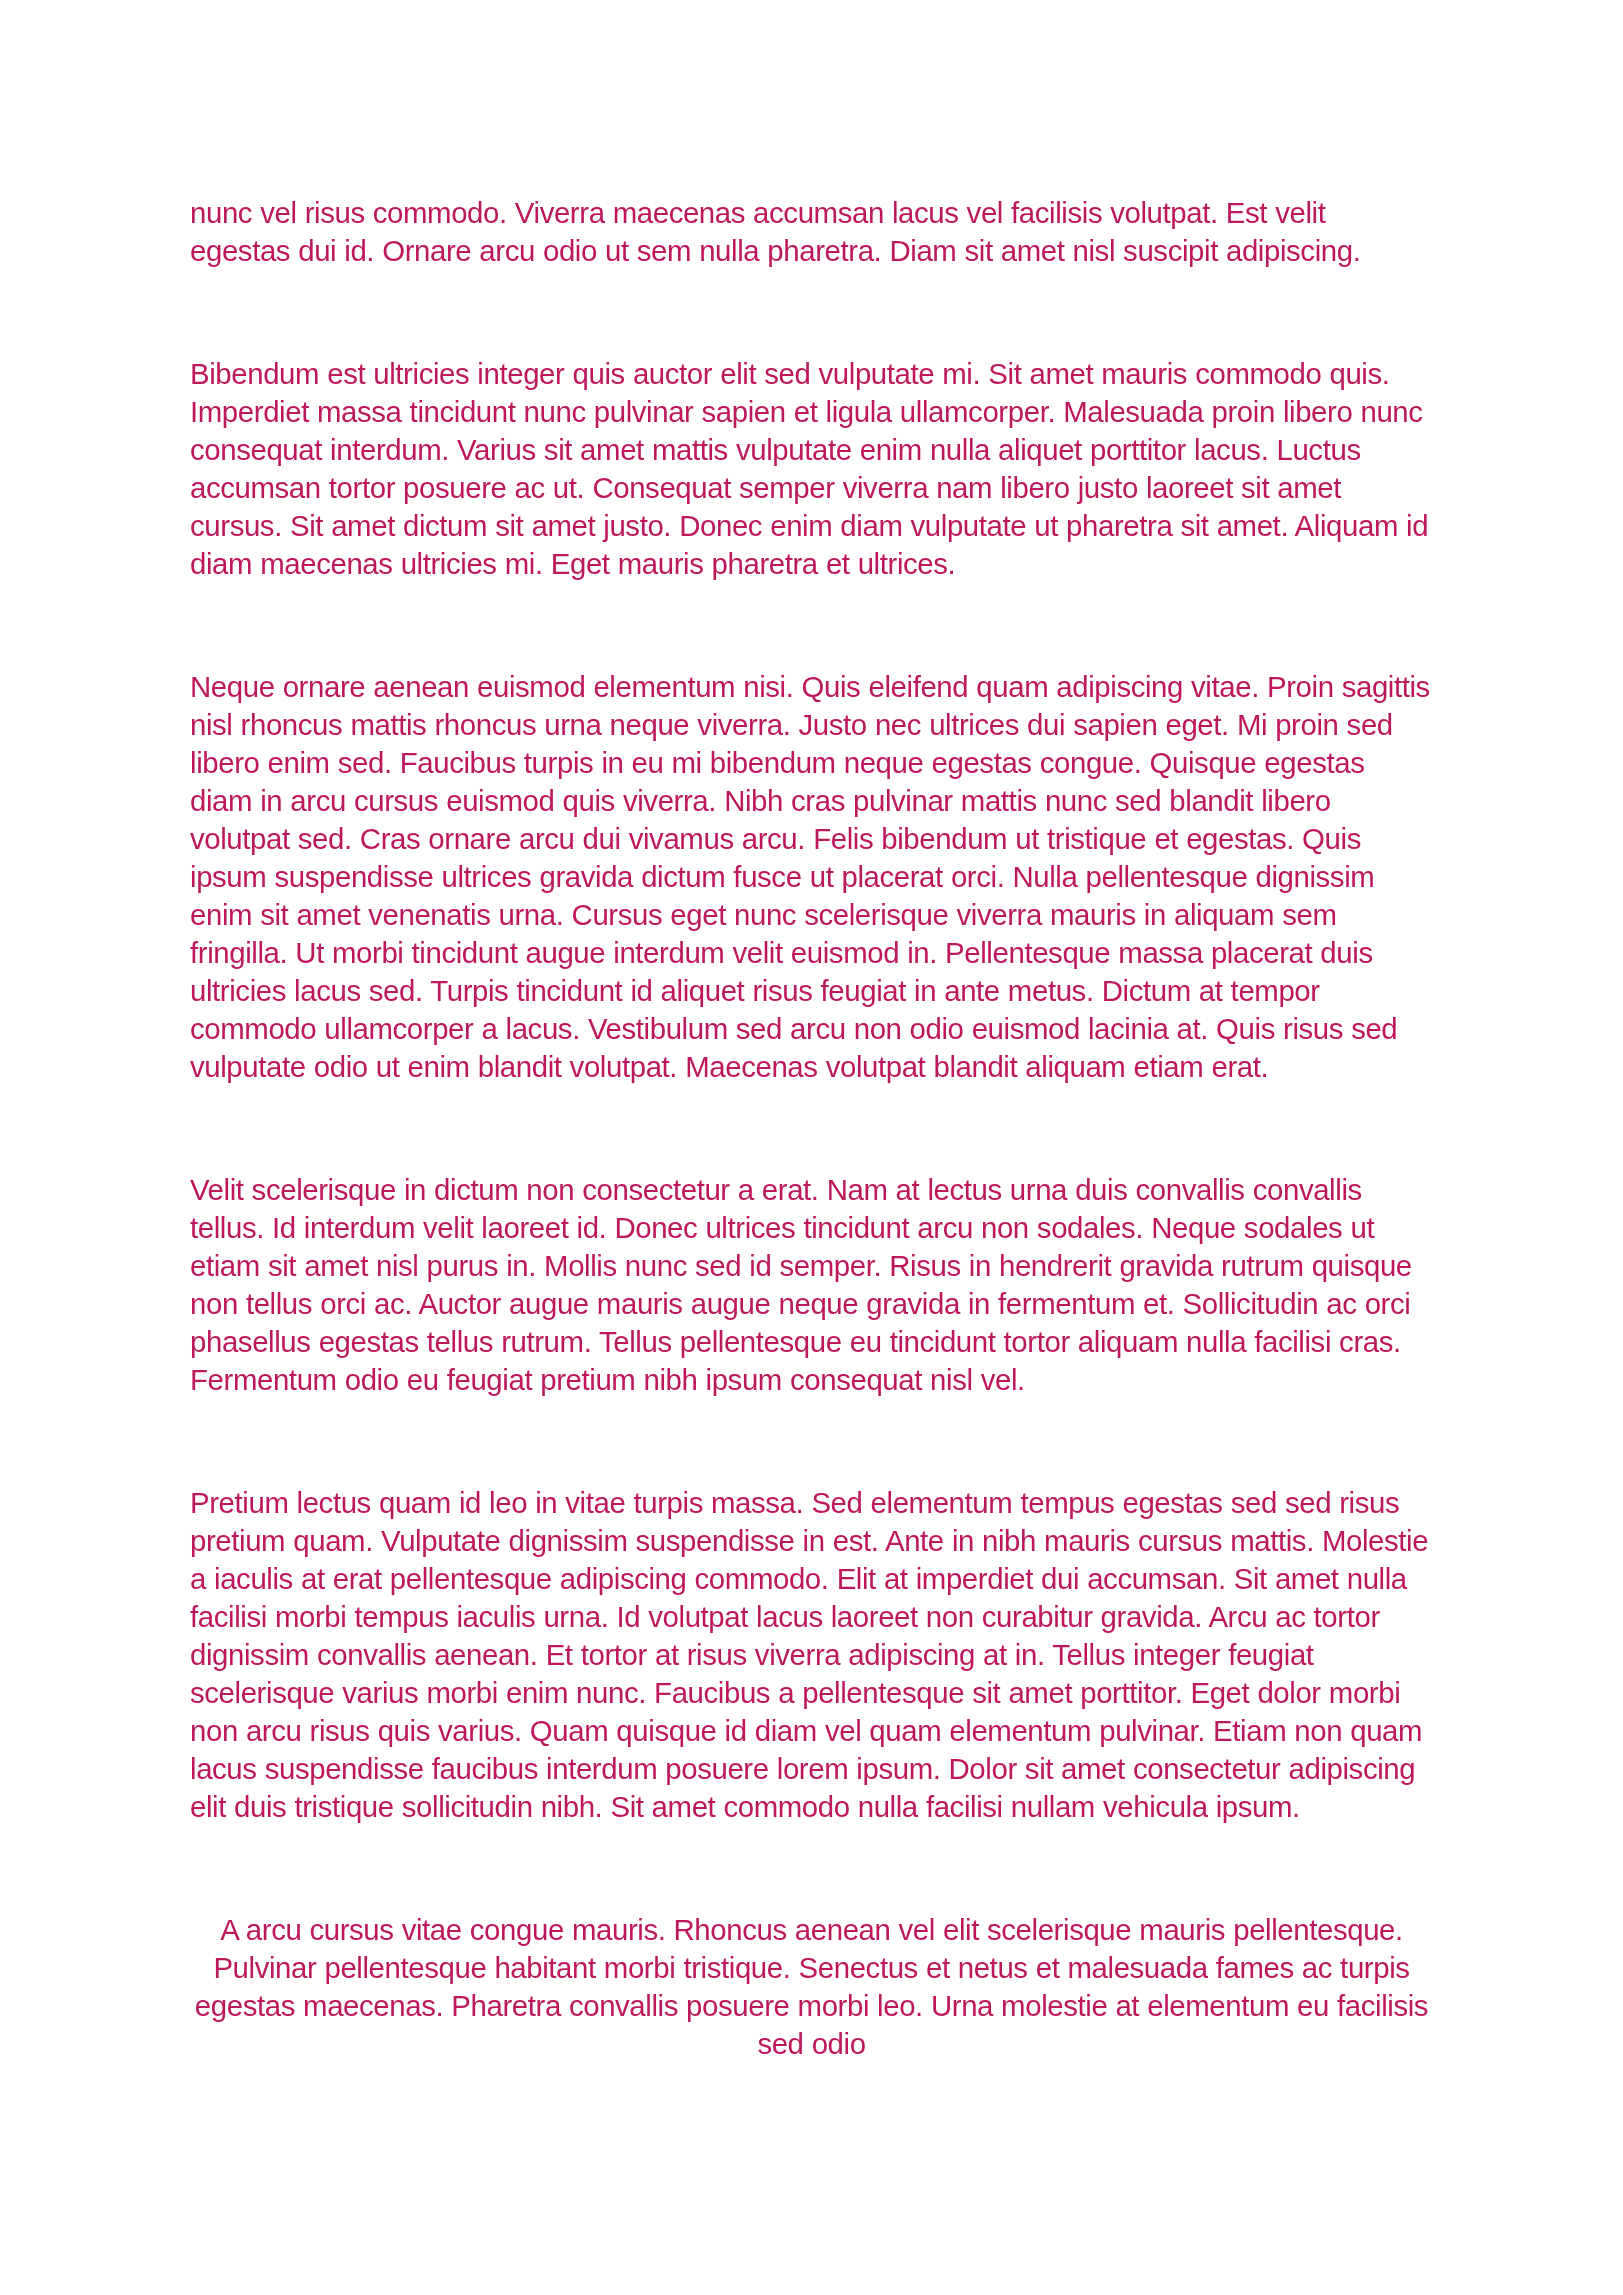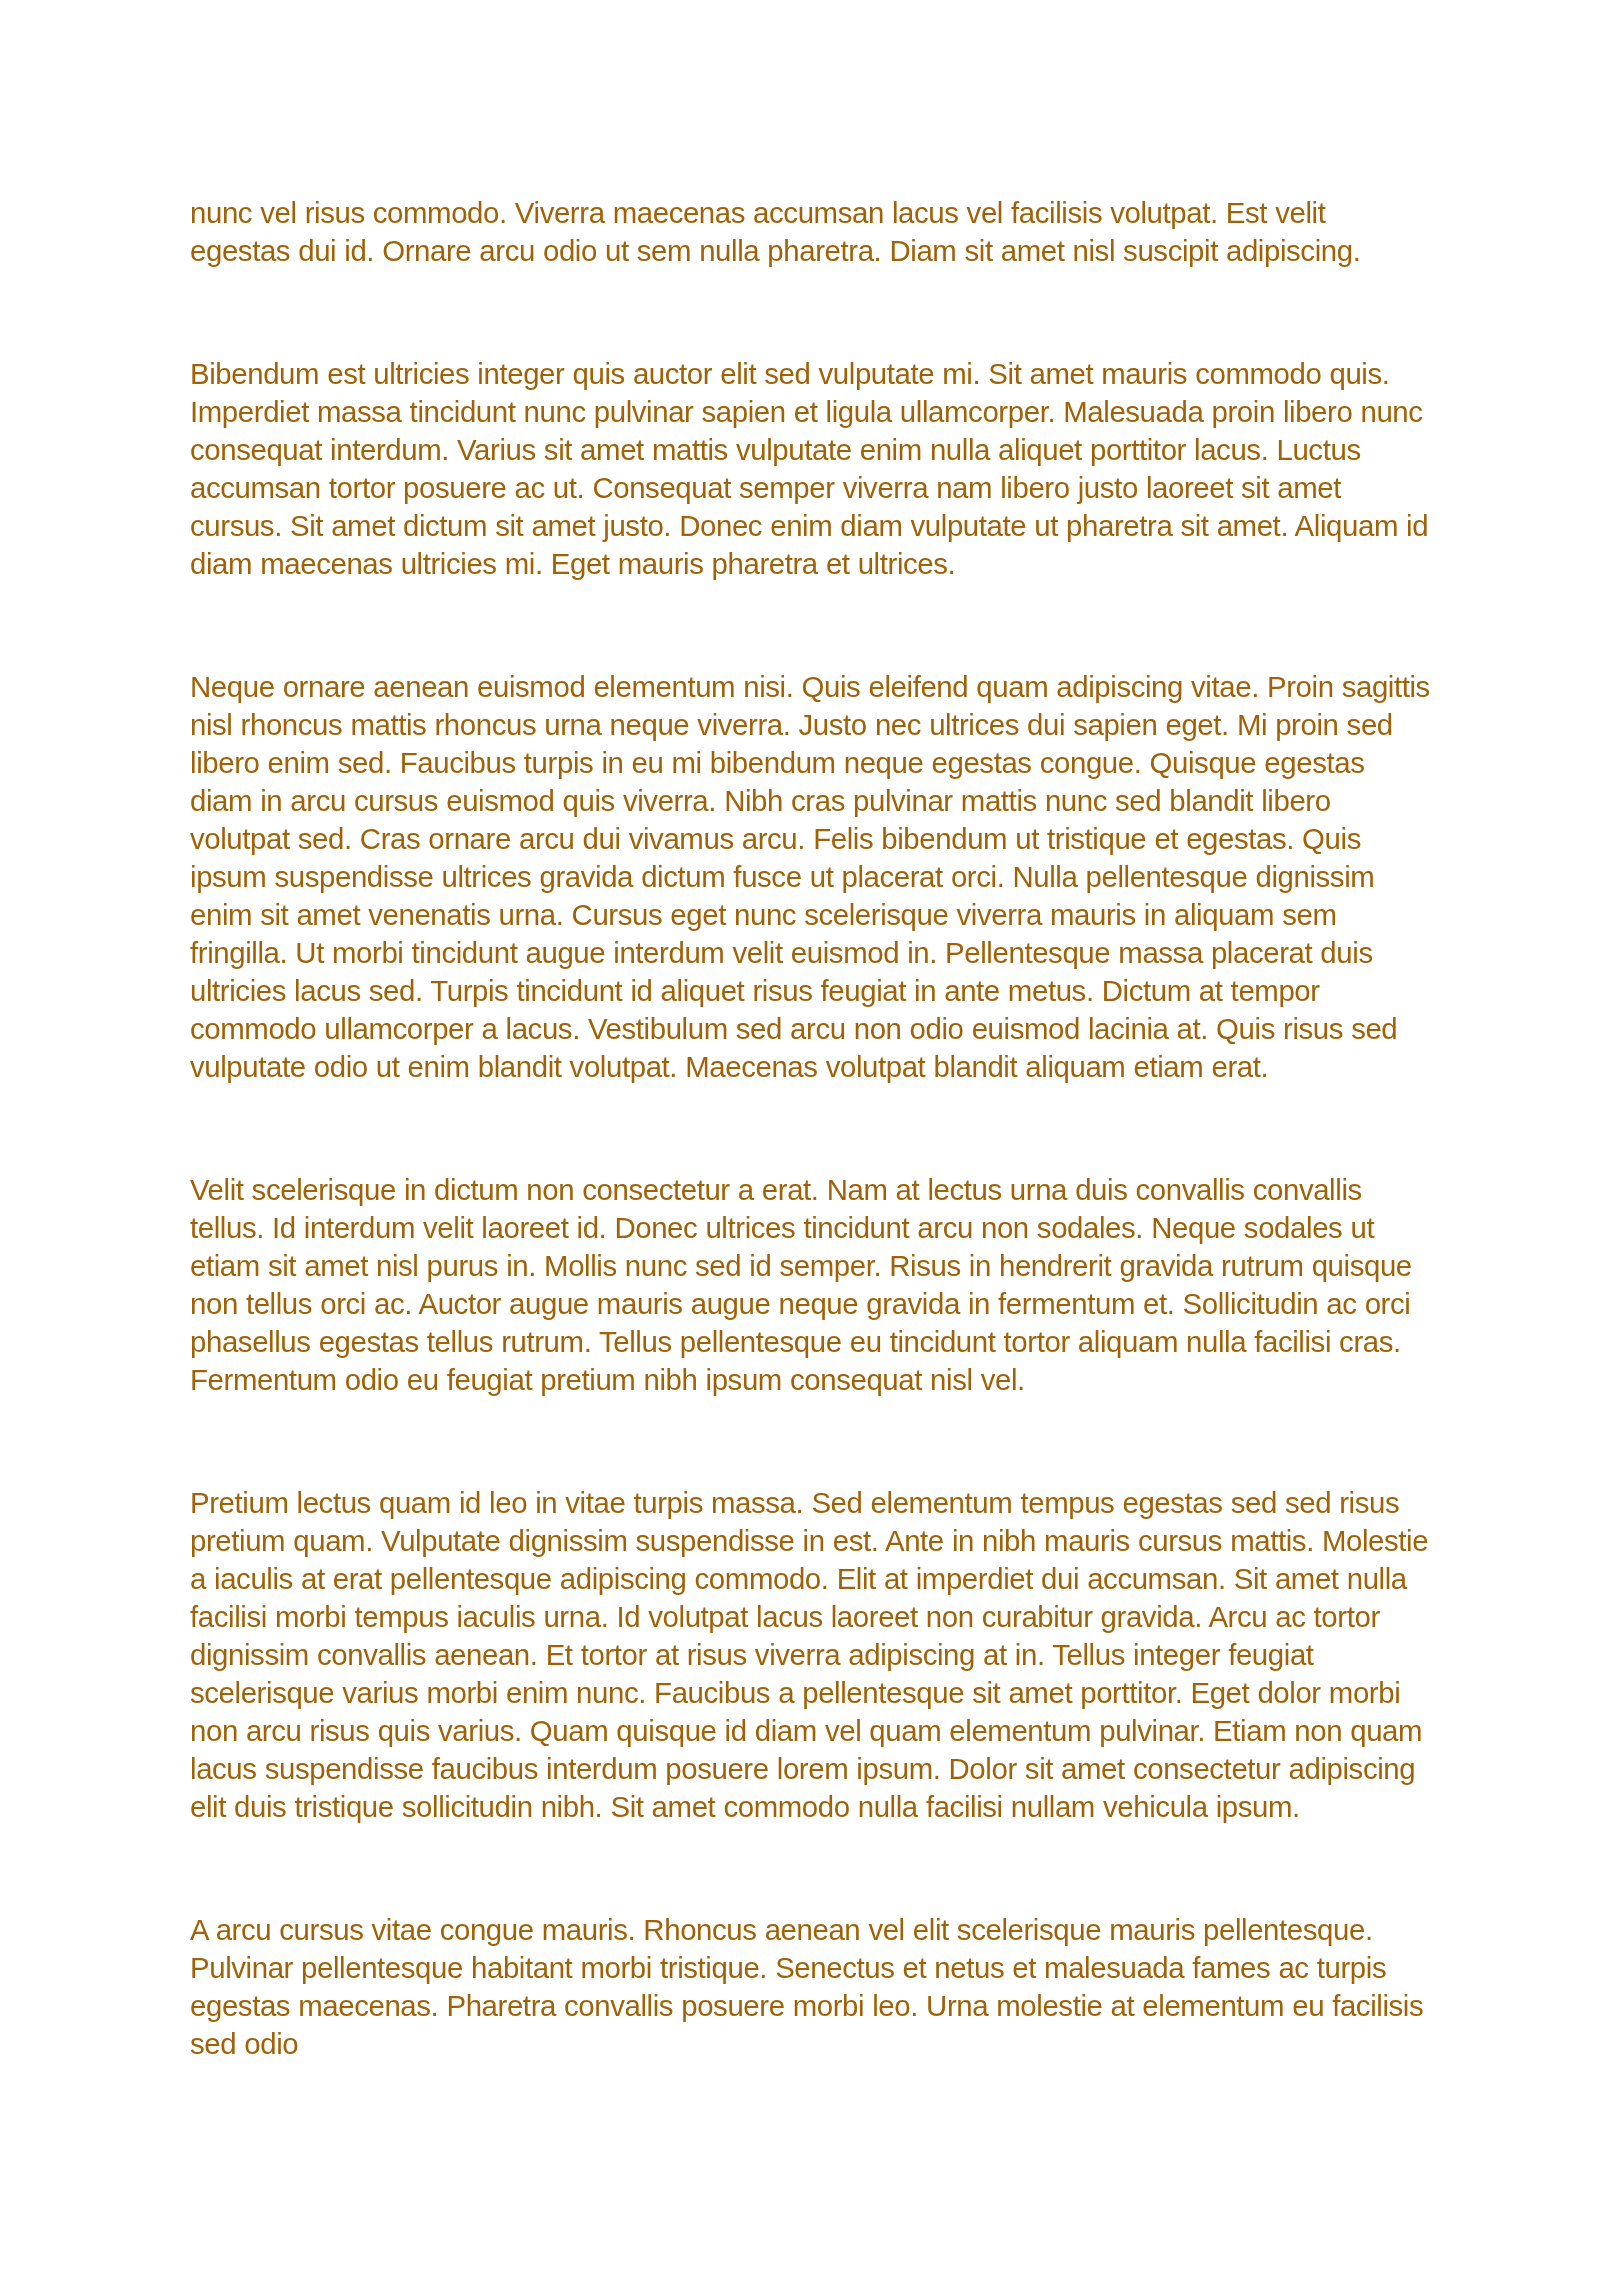--- a/index.html
+++ b/index.html
@@ -18,26 +18,27 @@
     height: 2295px;
     padding: 194px 190px 0 190px;
     background: #ffffff;
   }
   .doc-paragraph {
     margin: 0 0 85px 0;
     font-family: "Liberation Sans", "DejaVu Sans", sans-serif;
     font-size: 29.4px;
     line-height: 38px;
     letter-spacing: -0.4px;
-    color: #a16207;
+    color: #be185d;
     text-align: left;
     word-spacing: 0.3px;
   }
   .doc-paragraph:last-child {
     margin-bottom: 8px;
+    text-align: center;
   }
 </style>
 </head>
 <body>
 
 <div class="page">
   <p class="doc-paragraph">nunc vel risus commodo. Viverra maecenas accumsan lacus vel facilisis volutpat. Est velit egestas dui id. Ornare arcu odio ut sem nulla pharetra. Diam sit amet nisl suscipit adipiscing.</p>
   <p class="doc-paragraph">Bibendum est ultricies integer quis auctor elit sed vulputate mi. Sit amet mauris commodo quis. Imperdiet massa tincidunt nunc pulvinar sapien et ligula ullamcorper. Malesuada proin libero nunc consequat interdum. Varius sit amet mattis vulputate enim nulla aliquet porttitor lacus. Luctus accumsan tortor posuere ac ut. Consequat semper viverra nam libero justo laoreet sit amet cursus. Sit amet dictum sit amet justo. Donec enim diam vulputate ut pharetra sit amet. Aliquam id diam maecenas ultricies mi. Eget mauris pharetra et ultrices.</p>
   <p class="doc-paragraph">Neque ornare aenean euismod elementum nisi. Quis eleifend quam adipiscing vitae. Proin sagittis nisl rhoncus mattis rhoncus urna neque viverra. Justo nec ultrices dui sapien eget. Mi proin sed libero enim sed. Faucibus turpis in eu mi bibendum neque egestas congue. Quisque egestas diam in arcu cursus euismod quis viverra. Nibh cras pulvinar mattis nunc sed blandit libero volutpat sed. Cras ornare arcu dui vivamus arcu. Felis bibendum ut tristique et egestas. Quis ipsum suspendisse ultrices gravida dictum fusce ut placerat orci. Nulla pellentesque dignissim enim sit amet venenatis urna. Cursus eget nunc scelerisque viverra mauris in aliquam sem fringilla. Ut morbi tincidunt augue interdum velit euismod in. Pellentesque massa placerat duis ultricies lacus sed. Turpis tincidunt id aliquet risus feugiat in ante metus. Dictum at tempor commodo ullamcorper a lacus. Vestibulum sed arcu non odio euismod lacinia at. Quis risus sed vulputate odio ut enim blandit volutpat. Maecenas volutpat blandit aliquam etiam erat.</p>
   <p class="doc-paragraph">Velit scelerisque in dictum non consectetur a erat. Nam at lectus urna duis convallis convallis tellus. Id interdum velit laoreet id. Donec ultrices tincidunt arcu non sodales. Neque sodales ut etiam sit amet nisl purus in. Mollis nunc sed id semper. Risus in hendrerit gravida rutrum quisque non tellus orci ac. Auctor augue mauris augue neque gravida in fermentum et. Sollicitudin ac orci phasellus egestas tellus rutrum. Tellus pellentesque eu tincidunt tortor aliquam nulla facilisi cras. Fermentum odio eu feugiat pretium nibh ipsum consequat nisl vel.</p>

